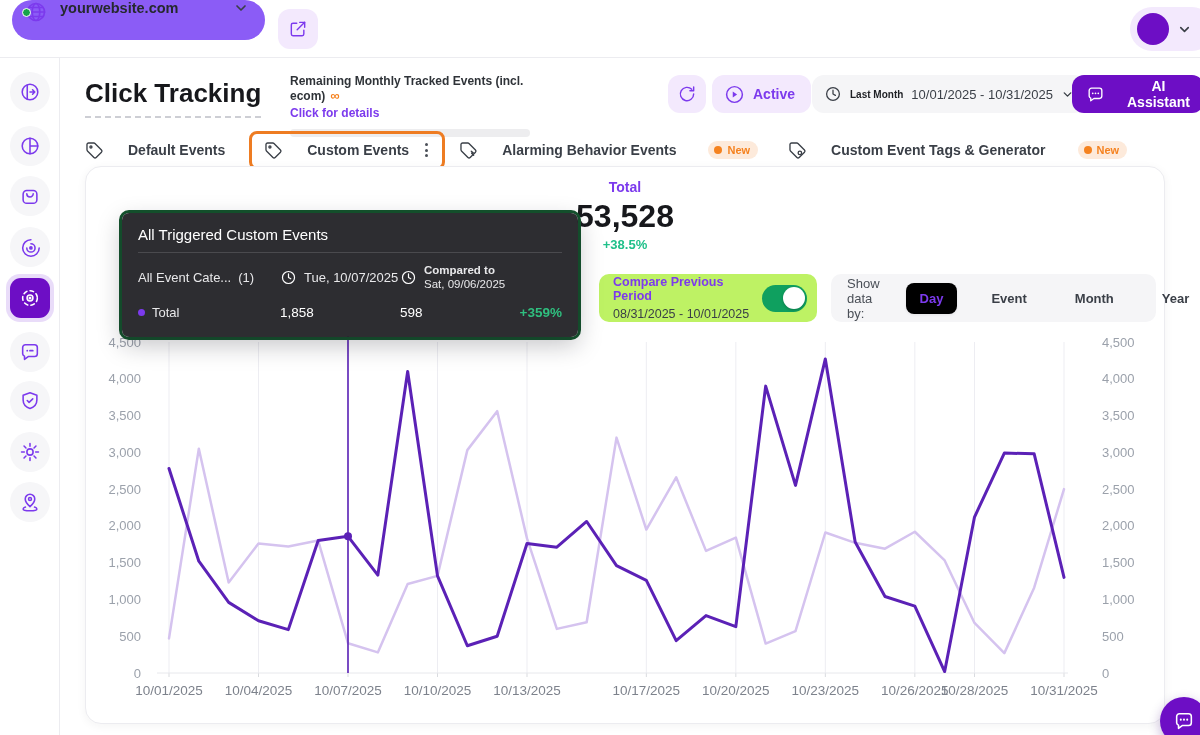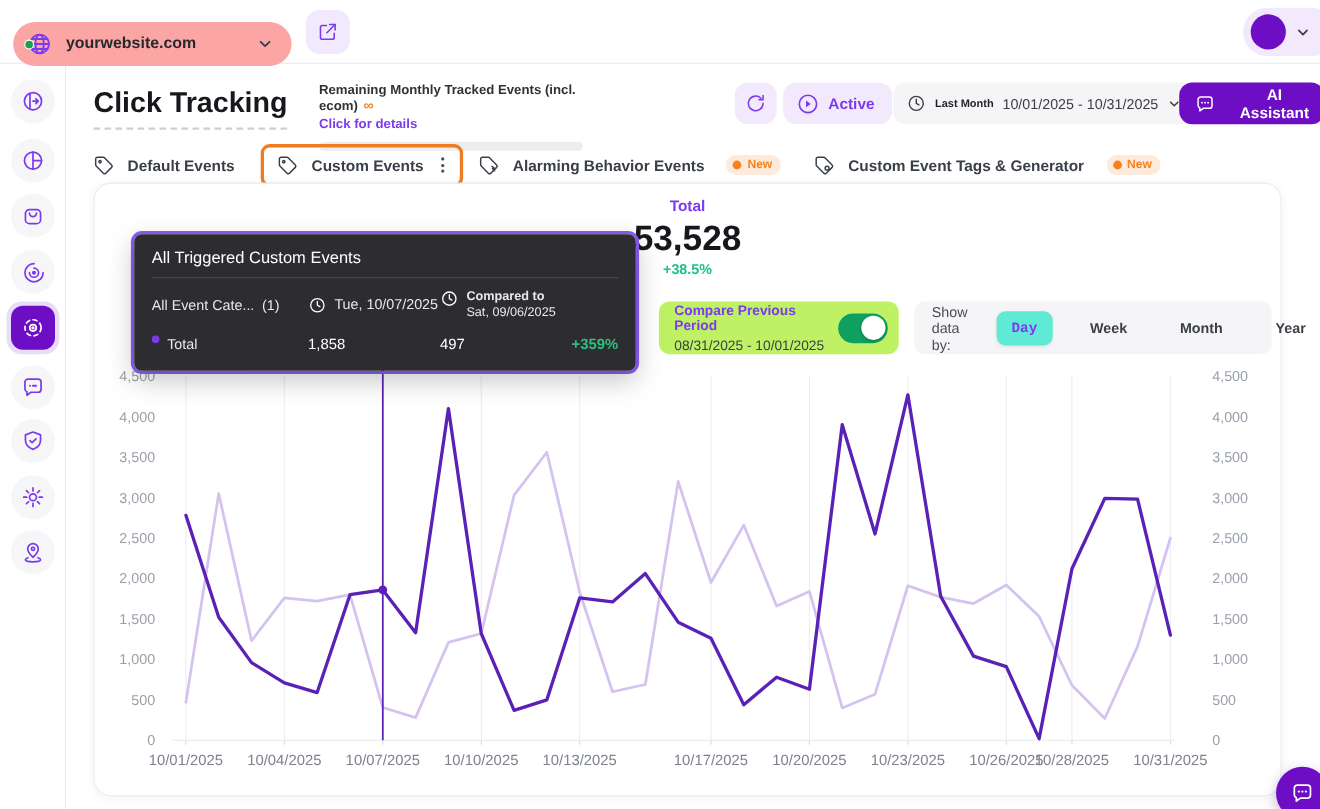--- a/index.html
+++ b/index.html
@@ -6,22 +6,22 @@
   html,body { width:1200px; height:735px; overflow:hidden; background:#fff;
     font-family:"Liberation Sans", sans-serif; color:#24262b; }
   svg { display:block; }
   .ic { stroke:#7c3aed; fill:none; stroke-width:1.7; stroke-linecap:round; stroke-linejoin:round; }
   .ic-dark { stroke:#3a3f47; }
   .ic-white { stroke:#fff; }
 
   
   .topbar { position:absolute; left:0; top:0; width:1200px; height:58px; background:#fff;
     border-bottom:1px solid #ececf0; z-index:30; }
-  .site-pill { position:absolute; left:12px; top:20px; width:253px; height:40px; background:#fca5a5;
-    border-radius:20px; display:flex; align-items:center; padding:0 16px 0 12px; cursor:pointer; }
+  .site-pill { position:absolute; left:12px; top:0; width:253px; height:40px; background:#8b5cf6;
+    border-radius:20px; display:flex; padding:0 16px 0 12px; cursor:pointer; }
   .globe-wrap { position:relative; width:24px; height:24px; margin-right:12px; }
   .green-dot { position:absolute; left:-2px; top:8px; width:9px; height:9px; background:#17a34a;
     border:1.5px solid #fff; border-radius:50%; }
   .site-name { font-size:14.5px; font-weight:700; color:#26292e; flex:1; }
   .ext-btn { position:absolute; left:278px; top:9px; width:40px; height:40px; background:#f3e9fd;
     border:none; border-radius:12px; display:flex; align-items:center; justify-content:center; cursor:pointer; }
   .avatar-pill { position:absolute; right:-14px; top:7px; height:44px; width:84px; background:#f3e9fd;
     border-radius:22px; display:flex; align-items:center; padding-left:7px; cursor:pointer; }
   .avatar { width:32px; height:32px; border-radius:50%; background:#6d0ec5; margin-right:8px; }
 
@@ -52,68 +52,68 @@
   .period-pill { position:absolute; left:752px; top:17px; height:38px; background:#f5f5f7;
     border-radius:12px; display:flex; align-items:center; gap:8px; padding:0 12px; cursor:pointer; }
   .period-label { font-size:10px; font-weight:700; color:#1e2025; }
   .period-range { font-size:13px; color:#3a3f47; }
   .ai-btn { position:absolute; left:1012px; top:17px; height:38px; background:#6d0ec5; border:none;
     border-radius:12px; display:flex; align-items:center; gap:22px; padding:0 14px;
     font-size:14px; font-weight:700; color:#fff; cursor:pointer; }
 
   
   .tabs { position:absolute; left:25px; top:72px; height:40px; display:flex; align-items:center; }
-  .tab { display:flex; align-items:center; gap:12px; font-size:14px; font-weight:700; color:#3a3f47;
+  .tab { display:flex; align-items:center; gap:24px; font-size:14px; font-weight:700; color:#3a3f47;
     cursor:pointer; white-space:nowrap; }
   .tab-hl { border:3px solid #ee7c22; border-radius:8px; padding:7px 12px; margin:0 14px 0 24px;
     display:flex; align-items:center; gap:8px; }
   .kebab { display:flex; flex-direction:column; gap:2.5px; margin-left:6px; cursor:pointer; padding:2px; }
   .kebab i { width:3px; height:3px; border-radius:50%; background:#4b5058; }
   .badge-new { display:flex; align-items:center; gap:5px; background:#fdeadb; border-radius:10px;
     padding:3px 8px 3px 6px; margin-left:8px; }
   .badge-new i { width:8px; height:8px; border-radius:50%; background:#f5821f; }
   .badge-new span { font-size:11px; font-weight:700; color:#f5821f; } .gap30 { width:30px; }
 
   
   .card { position:absolute; left:25px; top:108px; width:1080px; height:558px; background:#fff;
     border:1px solid #ececf0; border-radius:16px; box-shadow:0 2px 10px rgba(30,30,40,.05); }
   .summary { position:absolute; left:0; top:12px; width:100%; text-align:center; }
   .sum-label { font-size:14px; font-weight:600; color:#7c3aed; }
   .sum-value { font-size:32px; font-weight:700; color:#17181c; margin-top:3px; }
   .sum-change { font-size:13px; font-weight:600; color:#1fc08a; margin-top:2px; }
 
   
   .tt-wrap { position:absolute; left:33px; top:43px; width:462px; height:130px;
-    border:3px solid #8b5cf6; border-radius:10px; z-index:10; }
+    border:3px solid #14532d; border-radius:10px; z-index:10; }
   .tooltip { position:absolute; inset:0; background:rgba(38,38,42,.97); border-radius:7px;
     padding:13px 16px; color:#fff; box-shadow:0 8px 24px rgba(20,20,30,.25); }
   .tt-title { font-size:15px; font-weight:500; padding-bottom:9px; border-bottom:1px solid rgba(255,255,255,.14); }
   .tt-grid { display:grid; grid-template-columns:142px 120px 116px 1fr; align-items:center; margin-top:10px; }
-  .tt-cell { display:flex; gap:7px; font-size:13px; color:#e8e8ea; }
+  .tt-cell { display:flex; align-items:center; gap:7px; font-size:13px; color:#e8e8ea; }
   .tt-cmp { font-size:11.5px; line-height:1.25; color:#e8e8ea; }
   .tt-cmp b { font-weight:700; display:block; font-size:11.5px; }
   .tt-row2 { margin-top:13px; }
   .tt-bullet { width:7px; height:7px; border-radius:50%; background:#7c3aed; }
   .tt-num { font-size:13.5px; color:#fff; }
   .tt-pct { font-size:13.5px; font-weight:600; color:#2fbf7f; text-align:right; }
 
   
   .compare { position:absolute; left:513px; top:107px; width:218px; height:48px; background:#bef264;
     border-radius:10px; display:flex; align-items:center; padding:0 10px 0 14px; }
   .cmp-title { font-size:12.5px; font-weight:700; color:#7c3aed; }
   .cmp-range { font-size:12.5px; color:#3a3f47; margin-top:4px; }
   .toggle { width:46px; height:27px; border-radius:14px; background:#0fa05f; position:relative;
     margin-left:auto; cursor:pointer; }
   .toggle i { position:absolute; right:2.5px; top:2.5px; width:22px; height:22px; border-radius:50%;
     background:#fff; box-shadow:0 1px 3px rgba(0,0,0,.25); }
   .showdata { position:absolute; left:745px; top:107px; width:325px; height:48px; background:#f5f5f7;
     border-radius:10px; display:flex; align-items:center; padding:0 8px 0 16px; gap:20px; }
   .sd-label { font-size:13px; color:#4a4f57; margin-right:6px; }
   .sd-opt { font-size:13px; font-weight:700; color:#3a3f47; padding:8px 14px; border-radius:8px; cursor:pointer; }
-  .sd-opt.selected { background:#5eead4; color:#7c3aed; box-shadow:0 1px 3px rgba(30,30,40,.08);font-family:Liberation Mono, monospace; }
+  .sd-opt.selected { background:#000000; color:#7c3aed; box-shadow:0 1px 3px rgba(30,30,40,.08); }
 
   
   .chart { position:absolute; left:0; top:169px; width:1080px; height:375px; }
   .chart svg text { font-family:"Liberation Sans", sans-serif; }
 
   
   .fab { position:absolute; right:-8px; bottom:-10px; width:48px; height:48px; border-radius:50%;
     background:#6d0ec5; border:none; display:flex; align-items:center; justify-content:center;
     cursor:pointer; z-index:40; box-shadow:0 4px 12px rgba(60,10,120,.3); }
 </style>
@@ -428,40 +428,40 @@
             <span class="tt-cmp"><b>Compared to</b><span>Sat, 09/06/2025</span></span>
           </div>
           <div></div>
         </div>
         <div class="tt-grid tt-row2">
           <div class="tt-cell">
             <i class="tt-bullet"></i>
             <span>Total</span>
           </div>
           <div class="tt-num">1,858</div>
-          <div class="tt-num">497</div>
+          <div class="tt-num">598</div>
           <div class="tt-pct">+359%</div>
         </div>
       </div>
     </div>
 
     <div class="compare">
       <div>
         <div class="cmp-title">Compare Previous Period</div>
         <div class="cmp-range">08/31/2025 - 10/01/2025</div>
       </div>
       <div class="toggle">
           <i></i>
         </div>
     </div>
 
     <div class="showdata">
       <span class="sd-label">Show data by:</span>
       <span class="sd-opt selected">Day</span>
-      <span class="sd-opt">Week</span>
+      <span class="sd-opt">Event</span>
       <span class="sd-opt">Month</span>
       <span class="sd-opt">Year</span>
     </div>
 
     <div class="chart">
         <svg viewBox="0 0 1080 375" width="1080" height="375">
           <line x1="83" x2="83" y1="6" y2="337" stroke="#ededf2" stroke-width="1"></line>
           <line x1="83" x2="83" y1="337" y2="341" stroke="#d9dbdf"></line>
           <line x1="172.5" x2="172.5" y1="6" y2="337" stroke="#ededf2" stroke-width="1"></line>
           <line x1="172.5" x2="172.5" y1="337" y2="341" stroke="#d9dbdf"></line>

